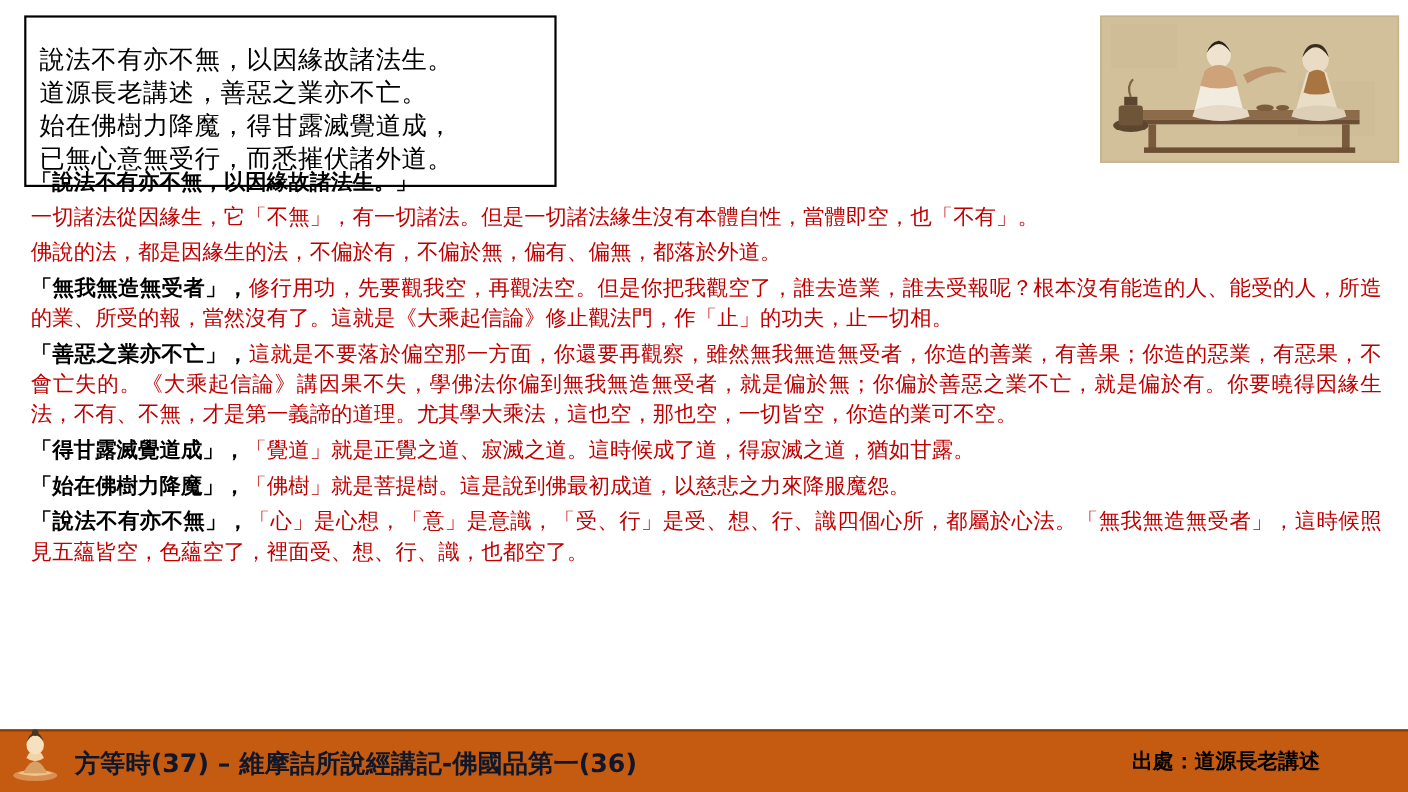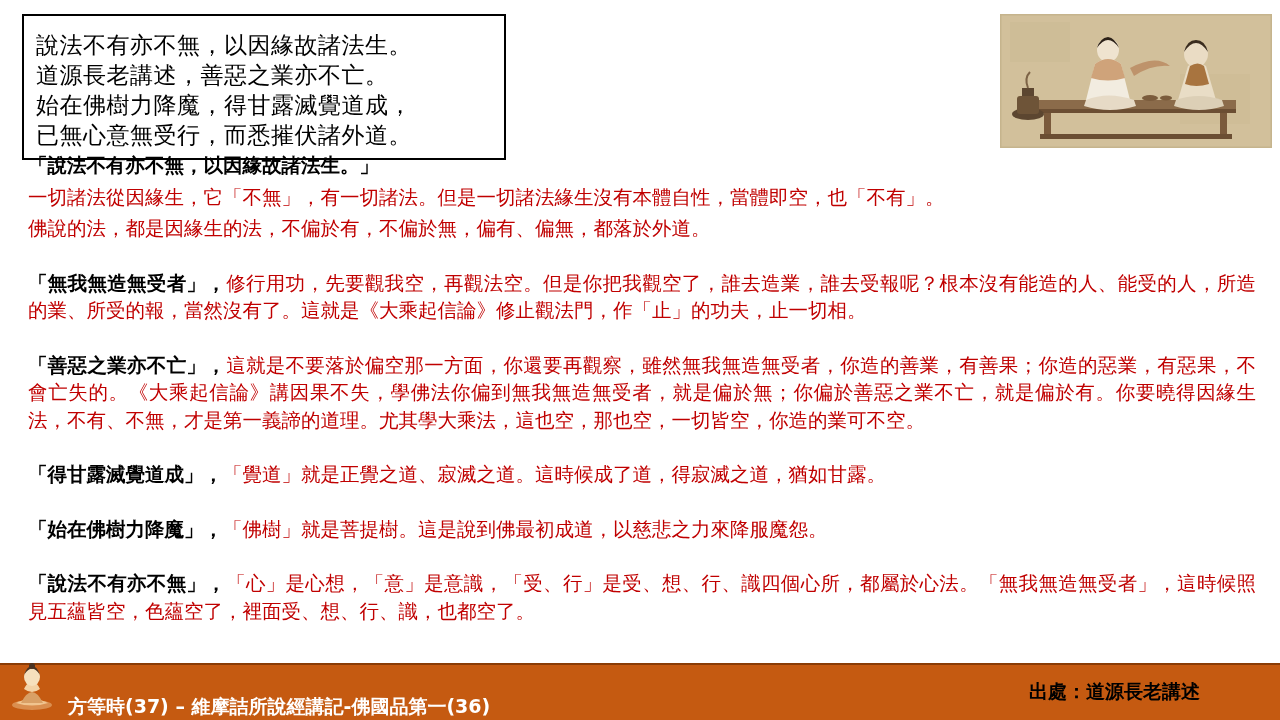--- a/index.html
+++ b/index.html
@@ -17,21 +17,21 @@
 
   
   .verse-box {
     position: absolute;
     left: 22px;
     top: 14px;
     width: 484px;
     box-sizing: border-box;
     border: 2px solid #000000;
     background: #ffffff;
-    padding: 14px 10px 8px 12px;
+    padding: 24px 10px 8px 12px;
   }
   .verse-line {
     font-size: 23px;
     line-height: 30px;
     color: #000000;
     letter-spacing: 0.5px;
     white-space: nowrap;
     font-family: "DejaVu Sans", sans-serif;
   }
 
@@ -55,21 +55,21 @@
     width: 1228px;
   }
   .para {
     margin: 0 0 4px 0;
     font-size: 19.5px;
     line-height: 27.5px;
     color: #c00000;
     font-family: "DejaVu Sans", sans-serif;
     text-align: justify;
   }
-  .para.gap { margin-top: 27px; }
+  .para.gap { margin-top: 5px; }
   .para .quote {
     color: #000000;
     font-weight: bold;
   }
 
   
   .footer {
     position: absolute;
     left: 0;
     bottom: 0;
@@ -81,24 +81,24 @@
   .footer-badge {
     position: absolute;
     left: 8px;
     top: -6px;
     width: 48px;
     height: 52px;
   }
   .footer-left {
     position: absolute;
     left: 68px;
-    top: 29px;
-    font-size: 19px;
+    top: 14px;
+    font-size: 23px;
     font-weight: bold;
-    color: #ffffff;
+    color: #0f172a;
     font-family: "DejaVu Sans", sans-serif;
     white-space: nowrap;
   }
   .footer-right {
     position: absolute;
     right: 80px;
     top: 14px;
     font-size: 19px;
     font-weight: bold;
     color: #000000;

